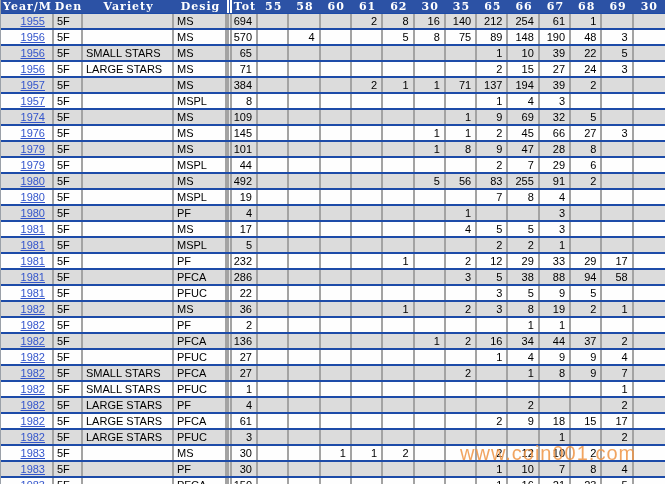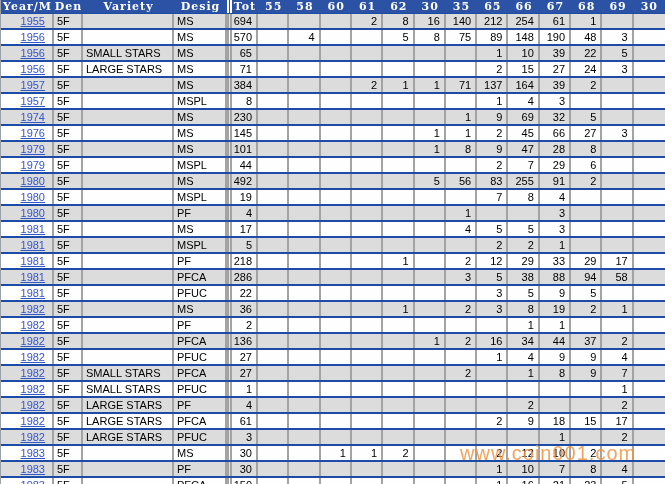--- a/index.html
+++ b/index.html
@@ -190,21 +190,21 @@
         <div class="cell txt">MS</div>
         <div class="cell num tot">384</div>
         <div class="cell num"></div>
         <div class="cell num"></div>
         <div class="cell num"></div>
         <div class="cell num">2</div>
         <div class="cell num">1</div>
         <div class="cell num">1</div>
         <div class="cell num">71</div>
         <div class="cell num">137</div>
-        <div class="cell num">164</div>
+        <div class="cell num">194</div>
         <div class="cell num">39</div>
         <div class="cell num">2</div>
         <div class="cell num"></div>
         <div class="cell num"></div>
       </div>
       <div class="row grid">
         <div class="cell cell-year"><a>1957</a></div>
         <div class="cell txt">5F</div>
         <div class="cell txt"></div>
         <div class="cell txt">MSPL</div>
@@ -221,21 +221,21 @@
         <div class="cell num">3</div>
         <div class="cell num"></div>
         <div class="cell num"></div>
         <div class="cell num"></div>
       </div>
       <div class="row grid alt">
         <div class="cell cell-year"><a>1974</a></div>
         <div class="cell txt">5F</div>
         <div class="cell txt"></div>
         <div class="cell txt">MS</div>
-        <div class="cell num tot">230</div>
+        <div class="cell num tot">109</div>
         <div class="cell num"></div>
         <div class="cell num"></div>
         <div class="cell num"></div>
         <div class="cell num"></div>
         <div class="cell num"></div>
         <div class="cell num"></div>
         <div class="cell num">1</div>
         <div class="cell num">9</div>
         <div class="cell num">69</div>
         <div class="cell num">32</div>
@@ -401,21 +401,21 @@
         <div class="cell num">1</div>
         <div class="cell num"></div>
         <div class="cell num"></div>
         <div class="cell num"></div>
       </div>
       <div class="row grid">
         <div class="cell cell-year"><a>1981</a></div>
         <div class="cell txt">5F</div>
         <div class="cell txt"></div>
         <div class="cell txt">PF</div>
-        <div class="cell num tot">218</div>
+        <div class="cell num tot">232</div>
         <div class="cell num"></div>
         <div class="cell num"></div>
         <div class="cell num"></div>
         <div class="cell num"></div>
         <div class="cell num">1</div>
         <div class="cell num"></div>
         <div class="cell num">2</div>
         <div class="cell num">12</div>
         <div class="cell num">29</div>
         <div class="cell num">33</div>

